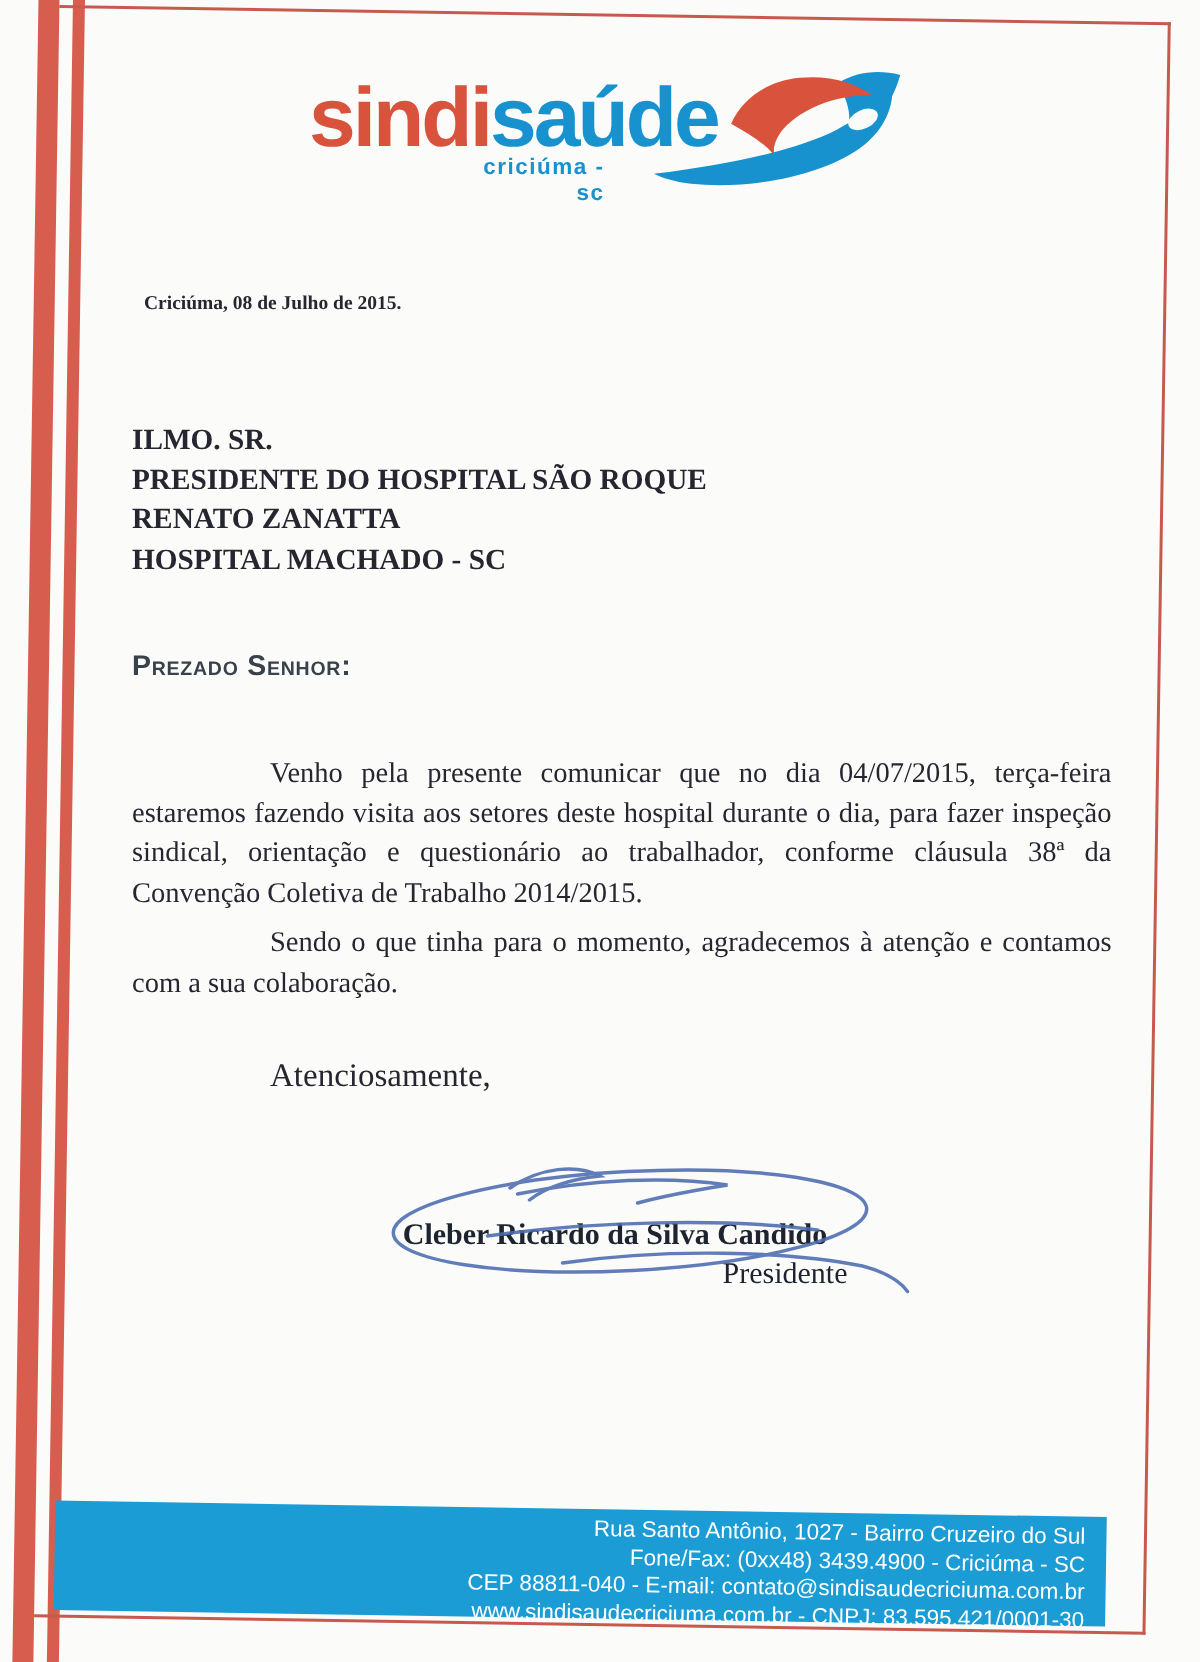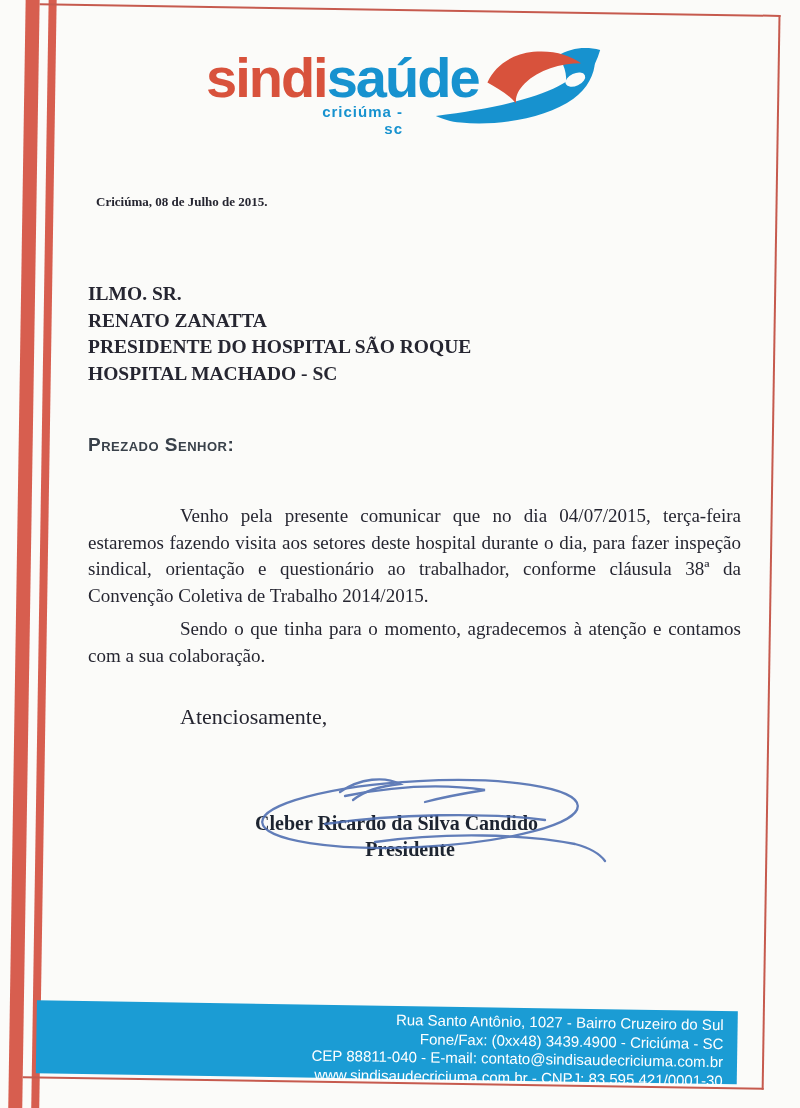--- a/index.html
+++ b/index.html
@@ -55,26 +55,26 @@
   }
   .body-para{
     position:absolute; left:88px; width:653px;
     font-size:19px; line-height:26.5px; text-align:justify; text-indent:92px;
   }
   .para1{top:503px;}
   .para2{top:616px;}
   .closing{position:absolute; left:180px; top:704px; font-size:22px;}
   
   .sig-name{
-    position:absolute; left:255px; top:812px; width:310px; text-align:left;
+    position:absolute; left:255px; top:812px; width:310px; text-align:center;
     font-size:20px; font-weight:bold; color:#1d2430;
   }
   .sig-title{
-    position:absolute; left:255px; top:838px; width:310px; text-align:center;
-    font-size:20px; font-weight:bold; color:#1d2430;
+    position:absolute; left:255px; top:838px; width:310px; text-align:right;
+    font-size:20px; font-weight:normal; color:#1d2430;
   }
   .sig-ink{position:absolute; left:245px; top:762px; width:370px; height:110px; pointer-events:none;}
 </style>
 </head>
 <body>
 
 <div class="page">
 
   <div class="tilt">
     <div class="stripe stripe-wide"></div>
@@ -98,22 +98,22 @@
       <path fill="#1792cf" d="M132,12 C145,4 160,2 176,6 C173,16 169,25 163,32 C154,42 146,46 138,47 C143,37 140,24 132,12 Z"></path>
       <ellipse cx="150" cy="37" rx="11" ry="6.5" fill="#fbfbf9" transform="rotate(-25 150 37)"></ellipse>
       <path fill="#d8523c" d="M58,40 C66,22 84,10 106,8 C126,6 144,11 156,20 C134,20 112,27 97,41 C90,48 87,55 88,62 C80,52 68,46 58,40 Z"></path>
     </svg>
   </header>
 
   <div class="date">Criciúma, 08 de Julho de 2015.</div>
 
   <div class="recipient">
     <div>ILMO. SR.</div>
+    <div>PRESIDENTE DO HOSPITAL SÃO ROQUE</div>
     <div>RENATO ZANATTA</div>
-    <div>PRESIDENTE DO HOSPITAL SÃO ROQUE</div>
     <div>HOSPITAL MACHADO - SC</div>
   </div>
 
   <div class="salutation">Prezado Senhor:</div>
 
   <p class="body-para para1">Venho pela presente comunicar que no dia 04/07/2015, terça-feira estaremos fazendo visita aos setores deste hospital durante o dia, para fazer inspeção sindical, orientação e questionário ao trabalhador, conforme cláusula 38ª da Convenção Coletiva de Trabalho 2014/2015.</p>
   <p class="body-para para2">Sendo o que tinha para o momento, agradecemos à atenção e contamos com a sua colaboração.</p>
 
   <div class="closing">Atenciosamente,</div>
 

